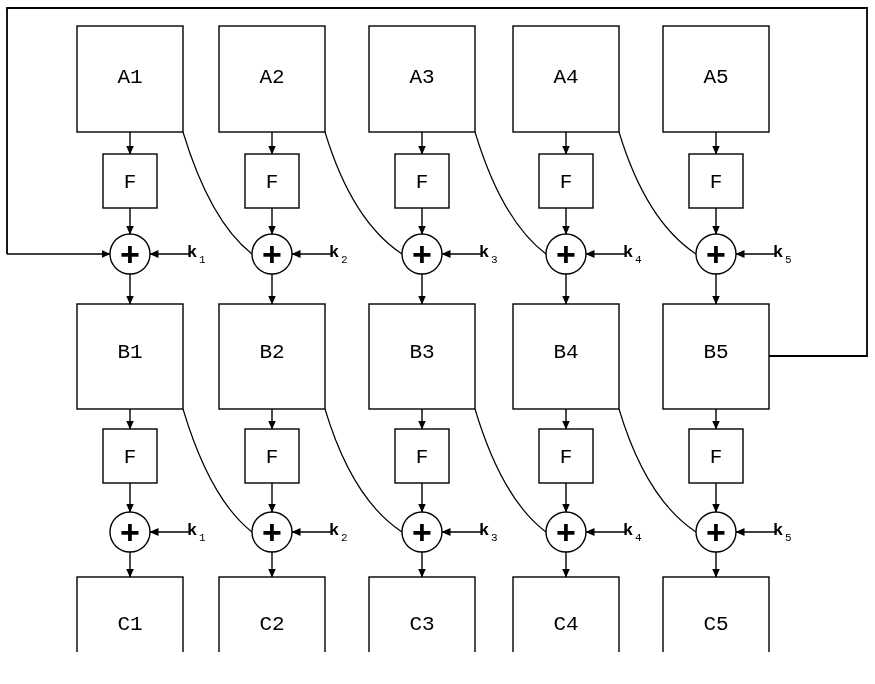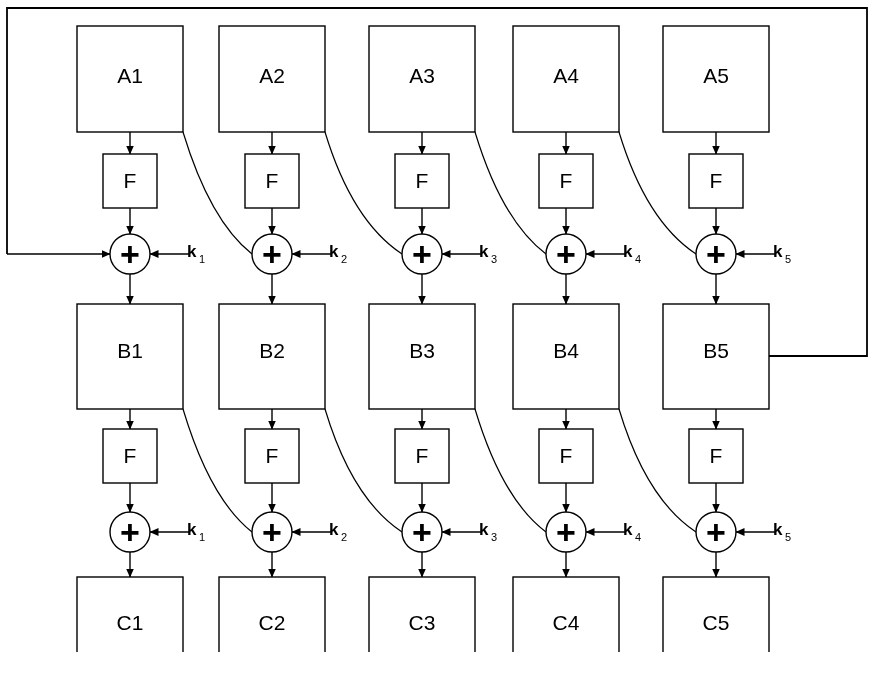--- a/index.html
+++ b/index.html
@@ -1,19 +1,19 @@
 <!DOCTYPE html>
 <html><head>
 <meta charset="utf-8">
 <style>
   html, body { margin: 0; padding: 0; background: #ffffff; }
   #stage {
     width: 875px; height: 652px; position: relative;
     background: #ffffff; overflow: hidden;
-    font-family: Liberation Sans, sans-serif;
+    font-family: Liberation Mono, monospace;
   }
   svg { display: block; }
   .box { fill: #ffffff; stroke: #000000; stroke-width: 1.4; }
   .wire { stroke: #000000; stroke-width: 1.4; fill: none; }
   .curve { stroke: #000000; stroke-width: 1.2; fill: none; }
   .feedback { stroke: #000000; stroke-width: 1.8; fill: none; }
   .xor { fill: #ffffff; stroke: #000000; stroke-width: 1.4; }
   .blockLabel { font-size: 21px; fill: #000000; text-anchor: middle; }
   .fLabel { font-size: 21px; fill: #000000; text-anchor: middle; }
   .plus { font-size: 34px; font-weight: bold; fill: #000000; text-anchor: middle; }

